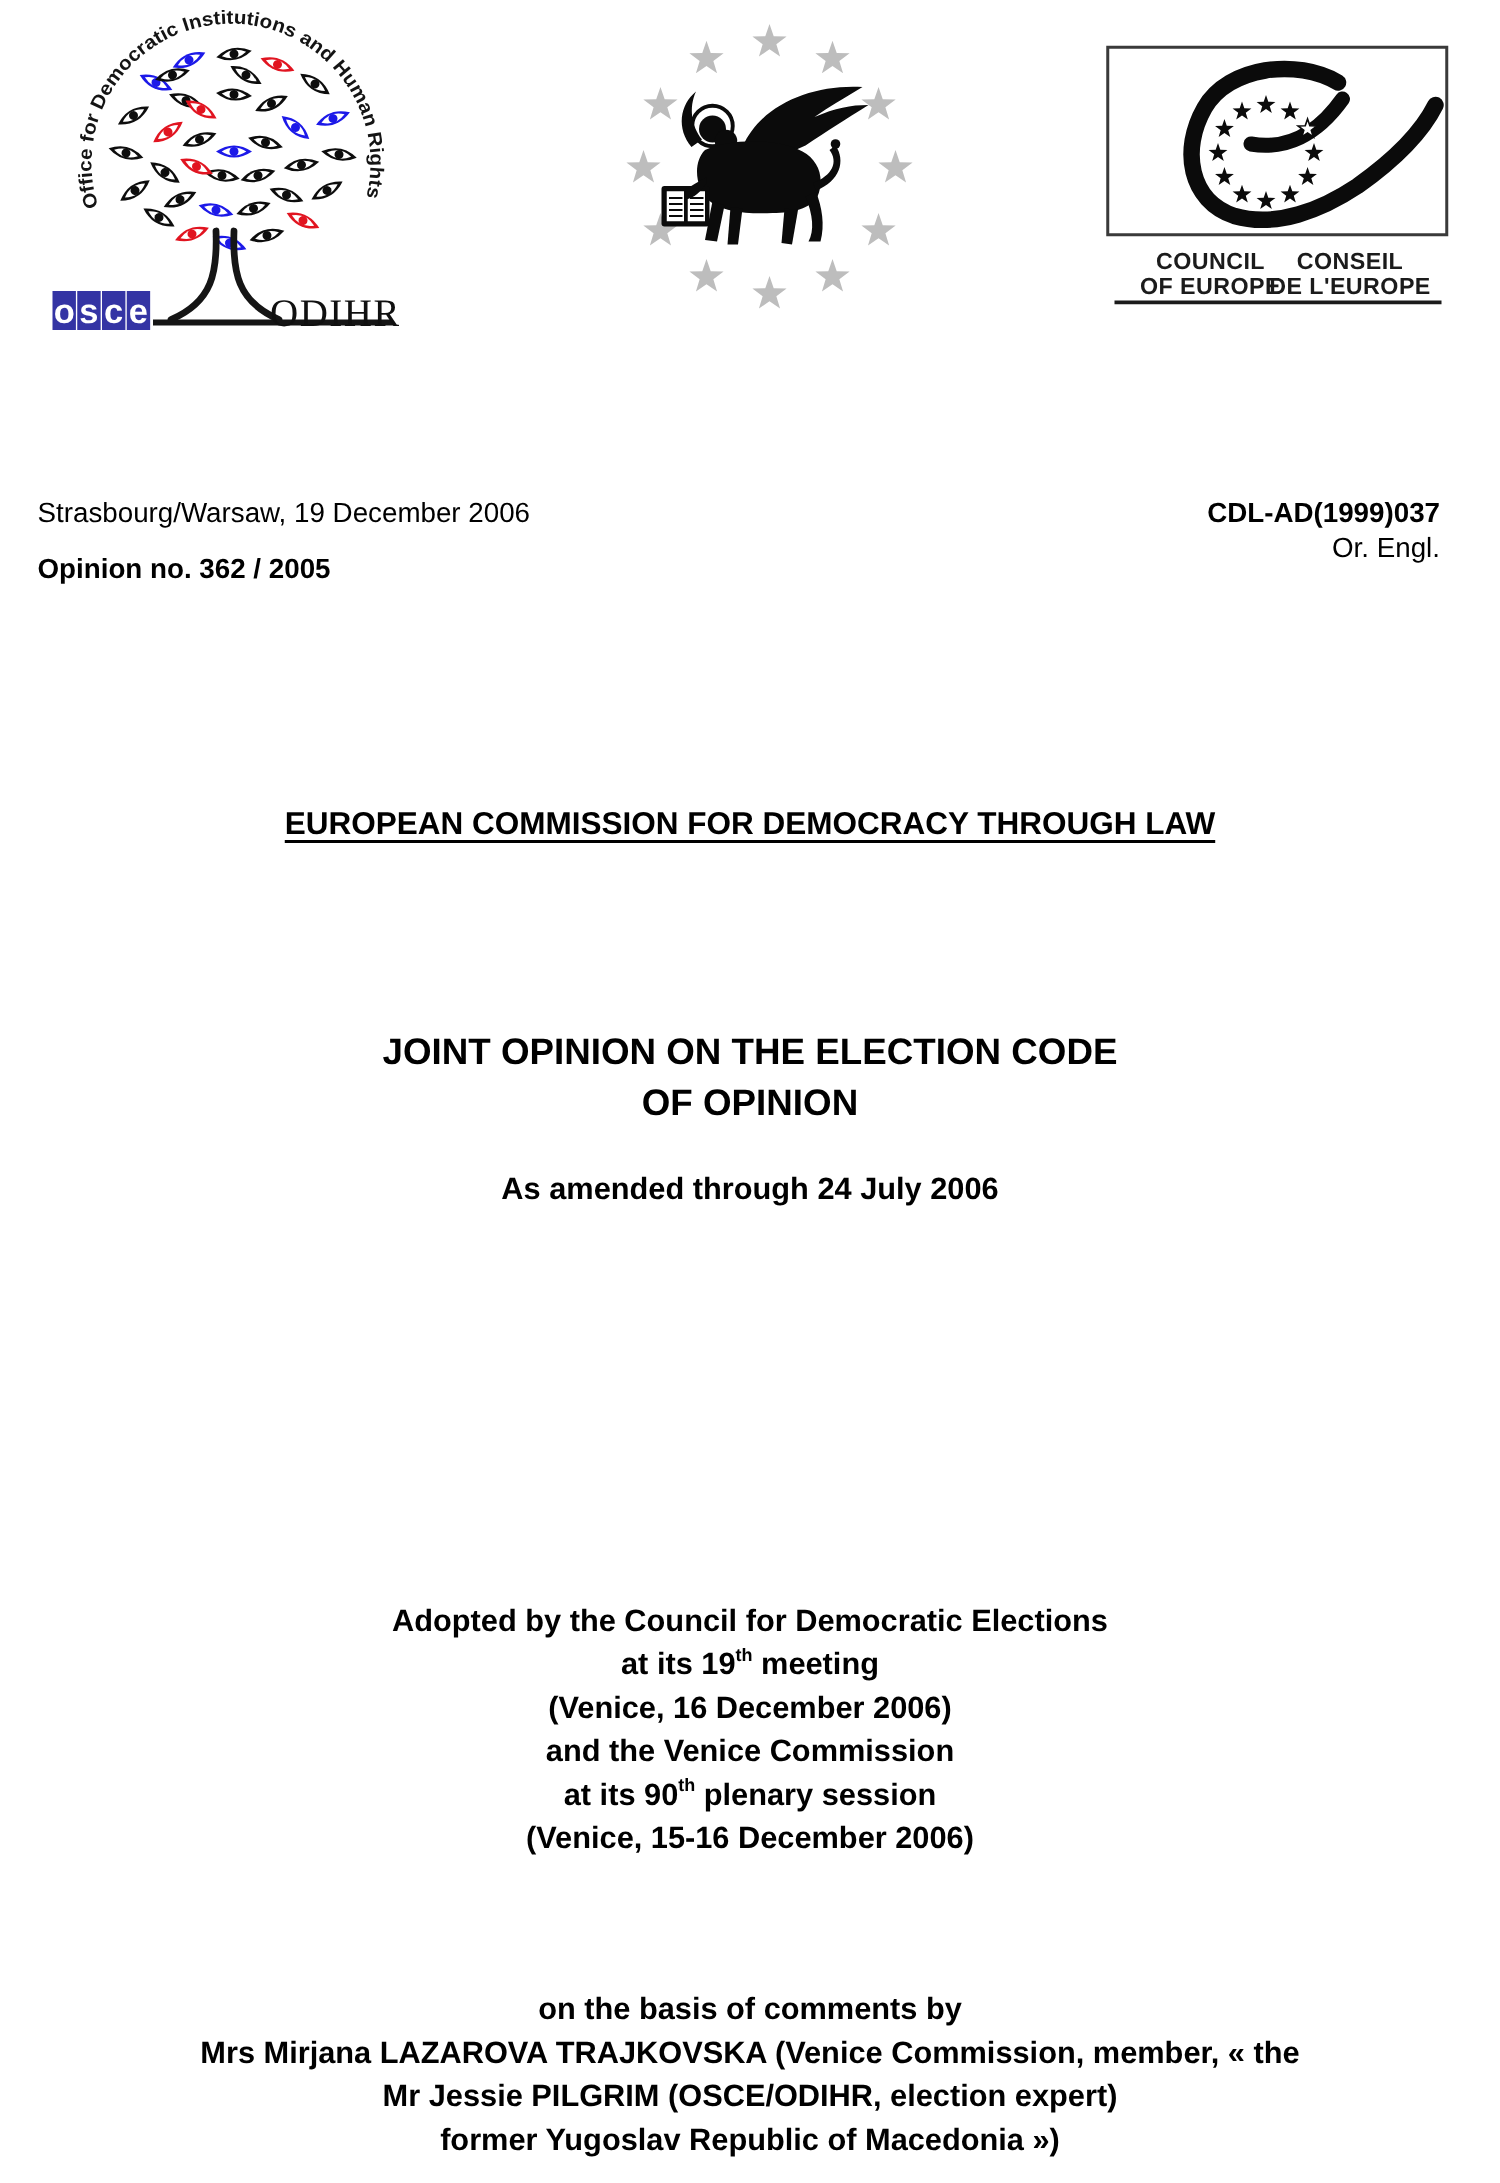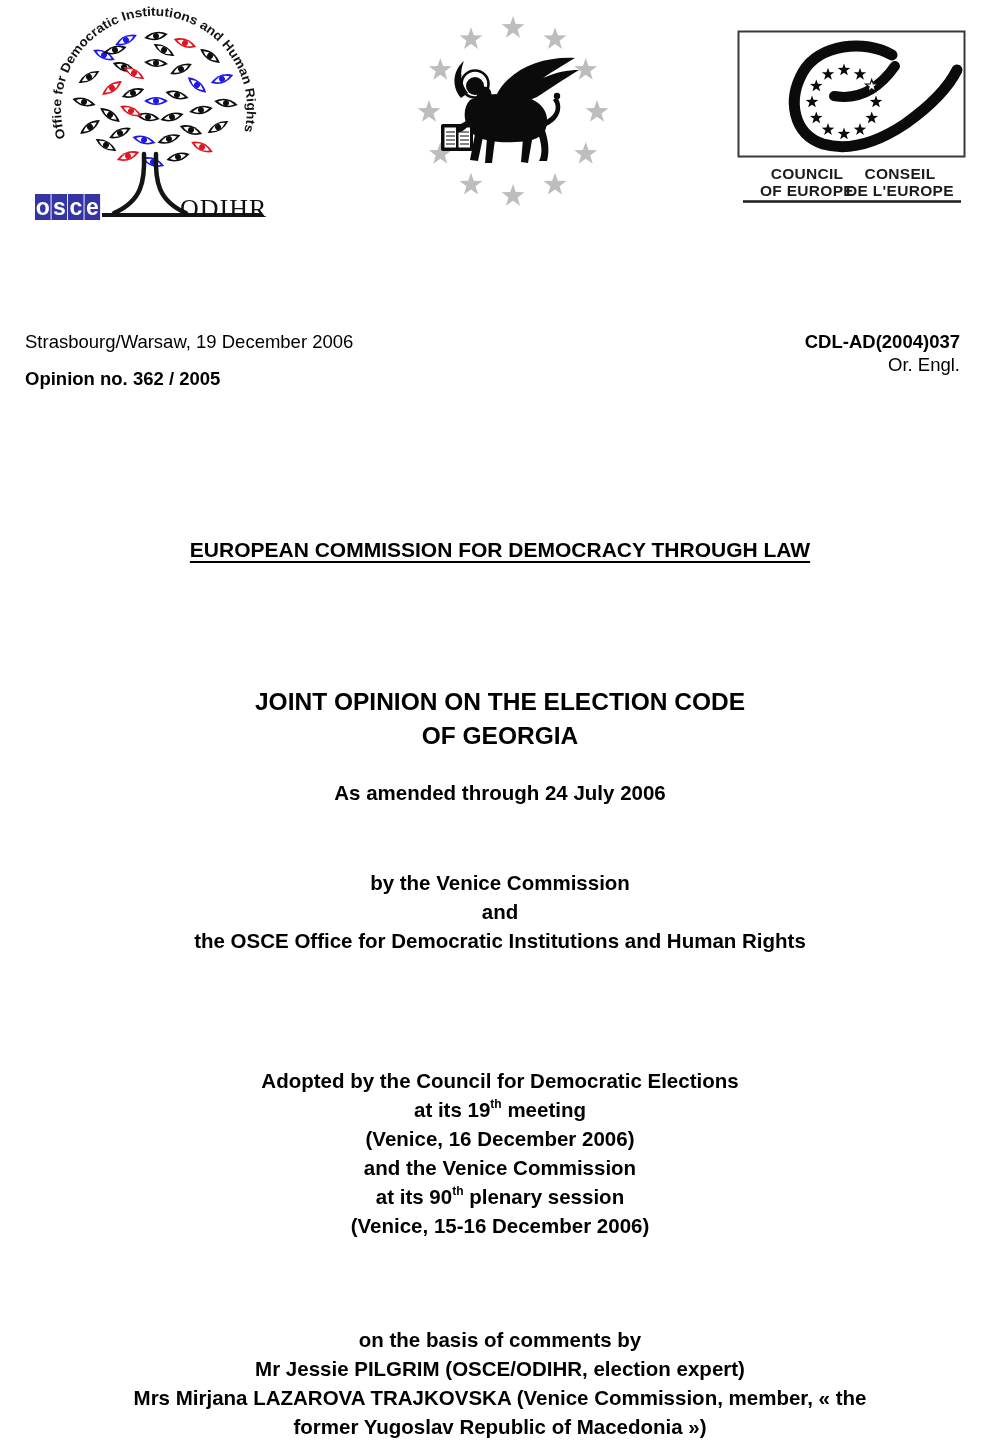--- a/index.html
+++ b/index.html
@@ -186,51 +186,46 @@
     <text class="coe-caption" x="70" y="149" text-anchor="middle">COUNCIL</text>
     <text class="coe-caption" x="70" y="166" text-anchor="middle">OF EUROPE</text>
     <text class="coe-caption" x="163" y="149" text-anchor="middle">CONSEIL</text>
     <text class="coe-caption" x="163" y="166" text-anchor="middle">DE L'EUROPE</text>
     <line x1="6" y1="171.5" x2="224" y2="171.5" stroke="#1b1b1b" stroke-width="2.5"></line>
   </svg>
 
   <div class="abs meta-row">
     <div>Strasbourg/Warsaw, 19 December 2006</div>
     <div class="meta-right">
-      <div class="b">CDL-AD(2004)037</div>
+      <div class="b">CDL-AD(1999)037</div>
       <div>Or. Engl.</div>
     </div>
   </div>
   <div class="abs opinion-no">Opinion no. 362 / 2005</div>
 
   <div class="abs centered commission-heading">
     <span>EUROPEAN COMMISSION FOR DEMOCRACY THROUGH LAW</span>
   </div>
 
   <div class="abs centered main-title">
     <div>JOINT OPINION ON THE ELECTION CODE</div>
-    <div>OF GEORGIA</div>
+    <div>OF OPINION</div>
   </div>
   <div class="abs centered amended">As amended through 24 July 2006</div>
 
-  <div class="abs centered issued-by">
-    <div>by the Venice Commission</div>
-    <div>and</div>
-    <div>the OSCE Office for Democratic Institutions and Human Rights</div>
-  </div>
 
   <div class="abs centered adoption">
     <div>Adopted by the Council for Democratic Elections</div>
     <div><span>at its 19</span><sup class="ord">th</sup><span> meeting</span></div>
     <div>(Venice, 16 December 2006)</div>
     <div>and the Venice Commission</div>
     <div><span>at its 90</span><sup class="ord">th</sup><span> plenary session</span></div>
     <div>(Venice, 15-16 December 2006)</div>
   </div>
 
   <div class="abs centered comments">
     <div>on the basis of comments by</div>
+    <div>Mrs Mirjana LAZAROVA TRAJKOVSKA (Venice Commission, member, « the</div>
     <div>Mr Jessie PILGRIM (OSCE/ODIHR, election expert)</div>
-    <div>Mrs Mirjana LAZAROVA TRAJKOVSKA (Venice Commission, member, « the</div>
     <div>former Yugoslav Republic of Macedonia »)</div>
   </div>
 
 </div>
 
 </body></html>

